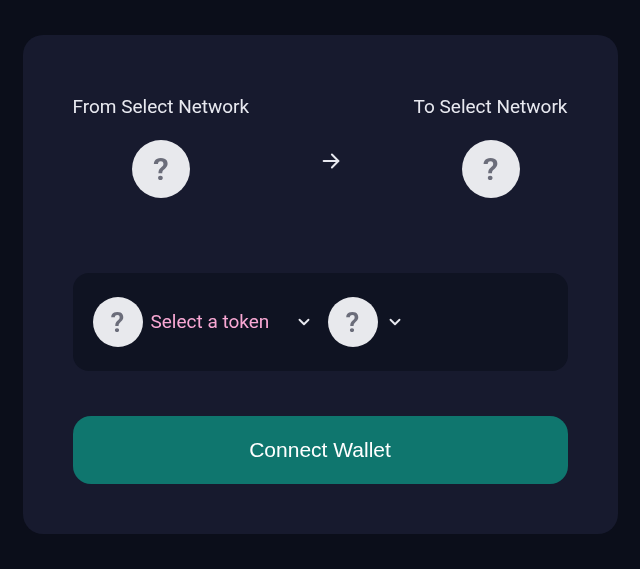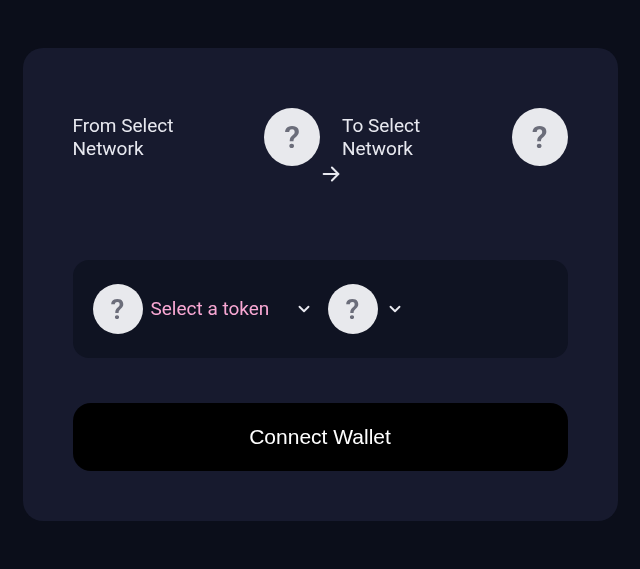--- a/index.html
+++ b/index.html
@@ -23,21 +23,21 @@
       width: 595px;
     }
     .network-row {
       display: flex;
       justify-content: space-between;
       align-items: flex-start;
       margin-bottom: 75px;
     }
     .network-col {
       display: flex;
-      flex-direction: row;
+      flex-direction: column;
       align-items: center;
       gap: 22px;
     }
     .network-label {
       color: #e8e9f0;
       font-size: 19px;
       font-weight: 400;
     }
     .circle-icon {
       width: 58px;
@@ -86,21 +86,21 @@
       font-weight: 400;
       line-height: 1.25;
       flex: 1;
     }
     .chevron {
       color: #e8e9f0;
       flex-shrink: 0;
     }
     .connect-btn {
       width: 100%;
-      background: #000000;
+      background: #0f766e;
       color: #ffffff;
       border: none;
       border-radius: 18px;
       padding: 22px;
       font-size: 21px;
       font-weight: 400;
       cursor: pointer;
     }
   </style>
 </head>

